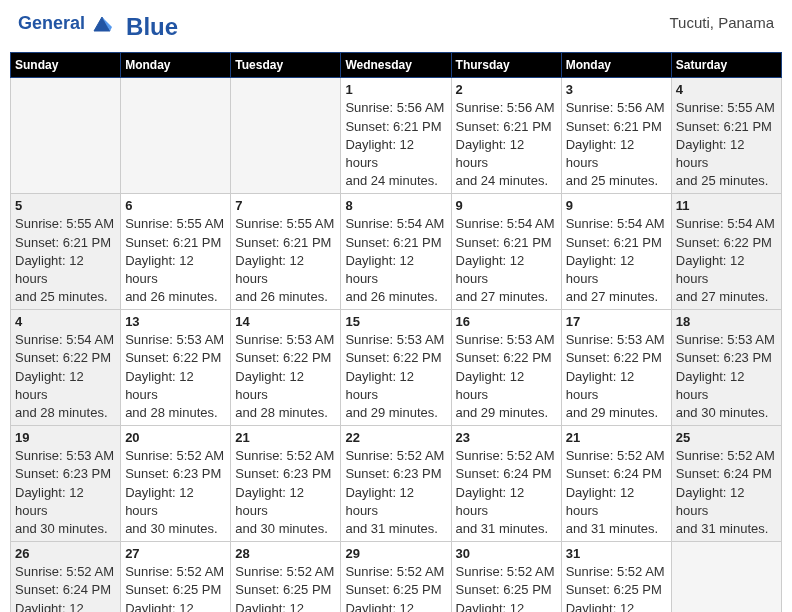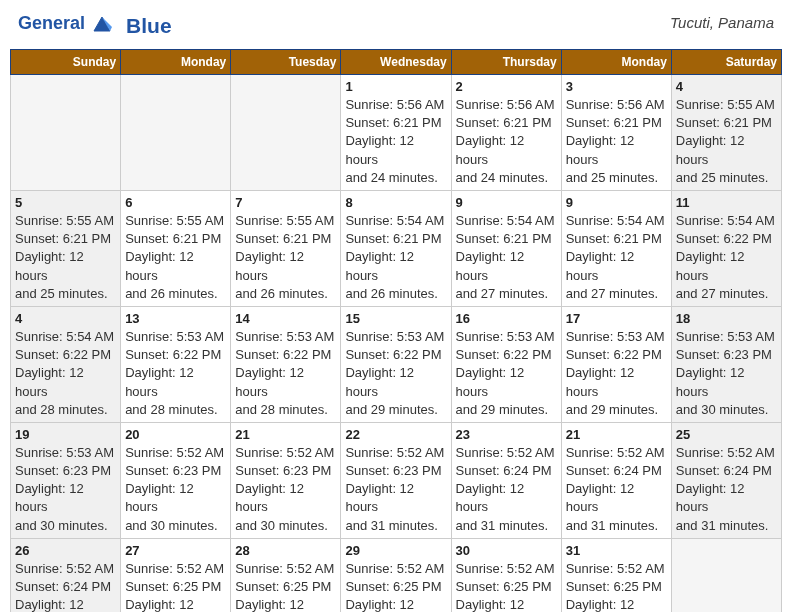--- a/index.html
+++ b/index.html
@@ -25,34 +25,33 @@
       text-align: right;
     }
     .month-title {
       font-size: 32px;
       font-weight: bold;
       color: #222;
     }
     .location {
       font-size: 15px;
       color: #444;
-      font-style: italic;
     }
     table {
       width: 100%;
       border-collapse: collapse;
       table-layout: fixed;
     }
     th {
-      background-color: #a16207;
+      background-color: #000000;
       color: #fff;
       font-size: 12px;
       font-weight: bold;
       padding: 5px 4px;
-      text-align: right;
+      text-align: left;
       border: 1px solid #1a4080;
     }
     td {
       border: 1px solid #ccc;
       vertical-align: top;
       padding: 4px 4px 3px 4px;
       font-size: 9.5px;
       color: #222;
       height: 85px;
       background: #fff;
@@ -83,21 +82,21 @@
   <div class="logo">
     <div>
       <div style="display:flex;gap:12px;">
         <div style="font-size:18px;font-weight:bold;color:#222;line-height:1.1;">
           <span style="color:#2255a4;">General</span>
           <svg width="20" height="18" viewBox="0 0 20 18" style="vertical-align:middle;margin-left:2px;">
             <polygon points="2,16 10,2 18,16" fill="#2255a4" stroke="#2255a4" stroke-width="1"></polygon>
             <polygon points="10,2 18,16 20,12" fill="#5599ee" stroke="none"></polygon>
           </svg>
         </div>
-        <div style="font-size:21px;font-weight:bold;color:#2255a4;line-height:1.1;margin-left:2px;">Blue</div>
+        <div style="font-size:24px;font-weight:bold;color:#2255a4;line-height:1.1;margin-left:2px;">Blue</div>
       </div>
     </div>
   </div>
   <div class="title-block">
     <div class="location">Tucuti, Panama</div>
   </div>
 </div>
 
 <table>
   <thead>

